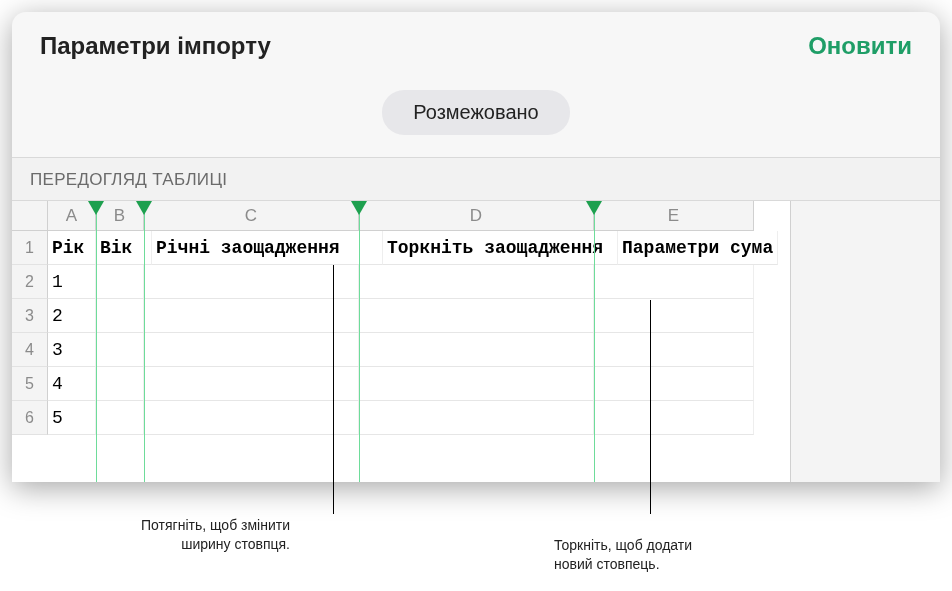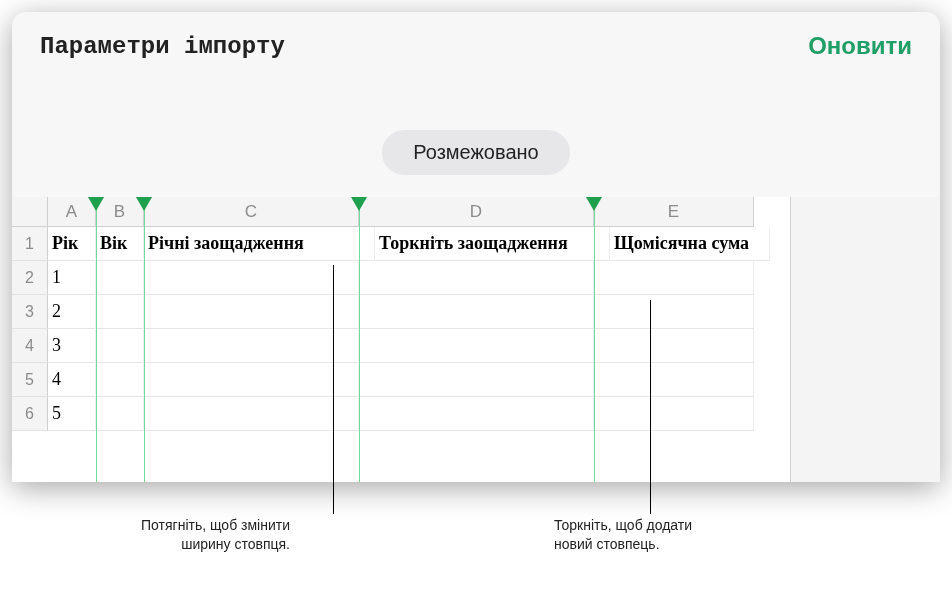--- a/index.html
+++ b/index.html
@@ -32,21 +32,20 @@
     color: #1f9e67;
     font-size: 24px;
     background: none;
     border: none;
     cursor: pointer;
   }
   .title {
     font-size: 24px;
     font-weight: 600;
     color: #222;
-    font-family: Liberation Mono, monospace;
   }
   .btn-update {
     color: #1f9e67;
     font-size: 24px;
     font-weight: 700;
     background: none;
     border: none;
     cursor: pointer;
     margin-left: 13px;
   }
@@ -54,21 +53,20 @@
     display: flex;
     justify-content: center;
     padding: 18px 0 22px 0;
   }
   .segmented {
     display: flex;
     background: #e7e7ea;
     border-radius: 22px;
     padding: 3px;
     gap: 0;
-    margin-top: 40px;
   }
   .seg-btn {
     border: none;
     background: transparent;
     font-size: 20px;
     padding: 8px 28px;
     border-radius: 8px;
     color: #222;
     cursor: pointer;
   }
@@ -141,21 +139,21 @@
     background: #f4f4f4;
     color: #8b8b8b;
     font-size: 16px;
     display:flex;
     align-items:center;
     justify-content:center;
   }
   .cell {
     border-right: 1px solid #eee;
     border-bottom: 1px solid #e6e6e6;
-    font-family: Liberation Serif, serif;
+    font-family: Liberation Mono, monospace;
     font-size: 18px;
     color: #000;
     padding: 4px 4px 4px 4px;
     white-space: nowrap;
     overflow: visible;
     display:flex;
     align-items:center;
   }
   .data-row.first .cell { font-weight: 700; }
   .col-divider {
@@ -196,41 +194,42 @@
     <div class="title">Параметри імпорту</div>
     <button class="btn-update">Оновити</button>
   </div>
 
   <div class="segmented-wrap">
     <div class="segmented">
       <button class="seg-btn">Розмежовано</button>
     </div>
   </div>
 
+  <div class="section-label">ПЕРЕДОГЛЯД ТАБЛИЦІ</div>
 
   <div class="grid-area">
     <div class="right-pad"></div>
     <div class="col-headers">
       <div class="rownum-gutter"></div>
 
     <div class="col-header" style="width: 48px;">A</div>
         <div class="col-header" style="width: 48px;">B<div class="col-handle"></div></div>
         <div class="col-header" style="width: 215px;">C<div class="col-handle"></div></div>
         <div class="col-header" style="width: 235px;">D<div class="col-handle"></div></div>
         <div class="col-header" style="width: 160px;">E<div class="col-handle"></div></div>
       </div>
     <div class="data-rows">
 
     <div class="data-row first">
           <div class="rownum">1</div>
           <div class="cell" style="width: 48px;">Рік</div>
-          <div class="cell" style="width: 48px;">Вік</div>
+          <div class="cell" style="width: 56px;">Вік</div>
           <div class="cell" style="width: 231px;">Річні заощадження</div>
           <div class="cell" style="width: 235px;">Торкніть заощадження</div>
-          <div class="cell" style="width: 160px;">Щомісячна сума</div>
+          <div class="cell" style="width: 160px;">Параметри сума</div>
         </div>
         <div class="data-row">
           <div class="rownum">2</div>
           <div class="cell" style="width: 48px;">1</div>
           <div class="cell" style="width: 48px;"></div>
           <div class="cell" style="width: 215px;"></div>
           <div class="cell" style="width: 235px;"></div>
           <div class="cell" style="width: 160px;"></div>
         </div>
         <div class="data-row">
@@ -272,14 +271,14 @@
       <div class="col-divider" style="left: 347px;"></div>
       <div class="col-divider" style="left: 582px;"></div>
     </div>
 </div>
 
 <div class="callout-line" style="left:333px; top:265px; height:249px;"></div>
 <div class="callout-line" style="left:650px; top:300px; height:214px;"></div>
 
 <div class="caption left" style="left: 20px; top: 516px; width: 270px; white-space: pre-line;">Потягніть, щоб змінити
 ширину стовпця.</div>
-<div class="caption right" style="left: 554px; top: 516px; width: 370px; white-space: pre-line;">Торкніть, щоб додати
+<div class="caption right" style="left: 554px; top: 536px; width: 370px; white-space: pre-line;">Торкніть, щоб додати
 новий стовпець.</div>
 
 </body></html>

